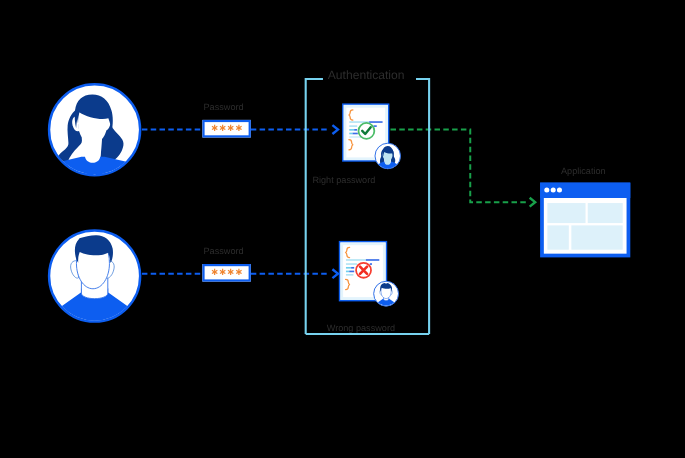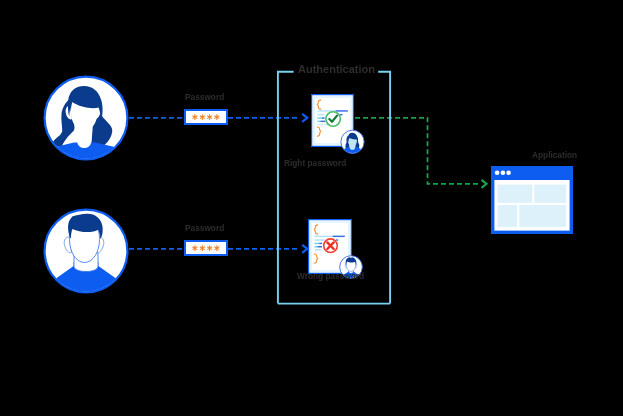--- a/index.html
+++ b/index.html
@@ -1,21 +1,21 @@
 <!DOCTYPE html>
 <html><head>
 <meta charset="utf-8">
 <title>Authentication flow diagram</title>
 <style>
   html,body{margin:0;padding:0;background:#000;}
   body{width:623px;height:416px;overflow:hidden;
        font-family:"Liberation Sans",sans-serif;}
   #stage{position:relative;width:623px;height:416px;background:#000;}
   .abs{position:absolute;}
-  .lbl{position:absolute;color:#2d2d2d;font-size:8.3px;font-weight:700;line-height:10px;
+  .lbl{position:absolute;color:#2d2d2d;font-size:8.3px;font-weight:400;line-height:10px;
        white-space:nowrap;letter-spacing:0;}
   .lbl-lg{font-size:11px;}
   svg{display:block;overflow:visible;}
   .pwbox{position:absolute;background:#fff;border:2px solid #0d5ef0;
          box-sizing:border-box;display:flex;align-items:center;justify-content:center;}
   .pwtext{color:#f0842e;font-size:9px;font-weight:700;letter-spacing:-0.2px;
           font-family:"DejaVu Sans",sans-serif;line-height:1;
           position:relative;top:0.5px;}
 </style>
 </head>
@@ -160,23 +160,23 @@
     <g clip-path="url(#clip-badge-m)">
       <path d="M9.6,15.2 L9.6,16.4 L3.0,21 L3.0,25 L21,25 L21,21 L14.4,16.4 L14.4,15.2 C13.7,16.2 12.9,16.8 12,16.8 C11.1,16.8 10.3,16.2 9.6,15.2 Z" fill="#0d5ef0"></path>
       <path d="M9.6,12.2 L9.6,16.6 C9.6,17.6 10.7,18.2 12,18.2 C13.3,18.2 14.4,17.6 14.4,16.6 L14.4,12.2 Z" fill="#ffffff" stroke="#2f6fe8" stroke-width="0.45"></path>
       <path d="M8.1,8.4 C6.6,8.3 5.8,9.4 6.2,11 C6.6,12.6 7.8,13.8 8.5,13.2 Z" fill="#ffffff" stroke="#5f92dc" stroke-width="0.45"></path>
       <path d="M15.9,8.4 C17.4,8.3 18.2,9.4 17.8,11 C17.4,12.6 16.2,13.8 15.5,13.2 Z" fill="#ffffff" stroke="#5f92dc" stroke-width="0.45"></path>
       <path d="M12,3.4 C15.2,3.4 16.6,6 16.6,10 C16.6,13.6 14.6,16.4 12,16.4 C9.4,16.4 7.4,13.6 7.4,10 C7.4,6 8.8,3.4 12,3.4 Z" fill="#ffffff" stroke="#2f6fe8" stroke-width="0.45"></path>
       <path d="M10.8,2.2 C8.2,2.4 6.8,4.2 6.6,6.8 C6.5,8.3 6.6,9.4 7,10.4 C7.2,8.8 7.5,7.4 8,6.6 C10.2,7.8 14.8,7.9 16.2,6.8 C16.6,7.7 16.9,9 17,10.4 C17.4,9.6 17.6,7.4 17.2,6 C16.5,3.8 14.6,2.1 12.4,2.2 L12.4,3.2 Z" fill="#0b3b8c"></path>
     </g>
   </svg>
 
-  <div class="lbl" style="left:297px;top:271px">Wrong password</div>
+  <div class="lbl" style="left:297px;top:293px">Wrong password</div>
 
-  <div class="lbl" style="left:532px;top:150px">Application</div>
+  <div class="lbl" style="left:510px;top:150px">Application</div>
   <svg class="abs" style="left:491px;top:166px" width="82" height="68" viewBox="0 0 82 68">
     <rect x="0" y="0" width="82" height="68" fill="#0d5ef0"></rect>
     <rect x="0" y="0" width="82" height="14" fill="#0d5ef0"></rect>
     <circle cx="6.1" cy="6.7" r="2.3" fill="#ffffff"></circle>
     <circle cx="11.9" cy="6.7" r="2.3" fill="#ffffff"></circle>
     <circle cx="17.6" cy="6.7" r="2.3" fill="#ffffff"></circle>
     <rect x="3.4" y="14" width="75.2" height="50.6" fill="#ffffff"></rect>
     <rect x="6.6" y="18.6" width="34.7" height="18.2" fill="#ddf1fa"></rect>
     <rect x="43.3" y="18.6" width="31.8" height="18.2" fill="#ddf1fa"></rect>
     <rect x="6.6" y="38.9" width="19.5" height="22.1" fill="#ddf1fa"></rect>

